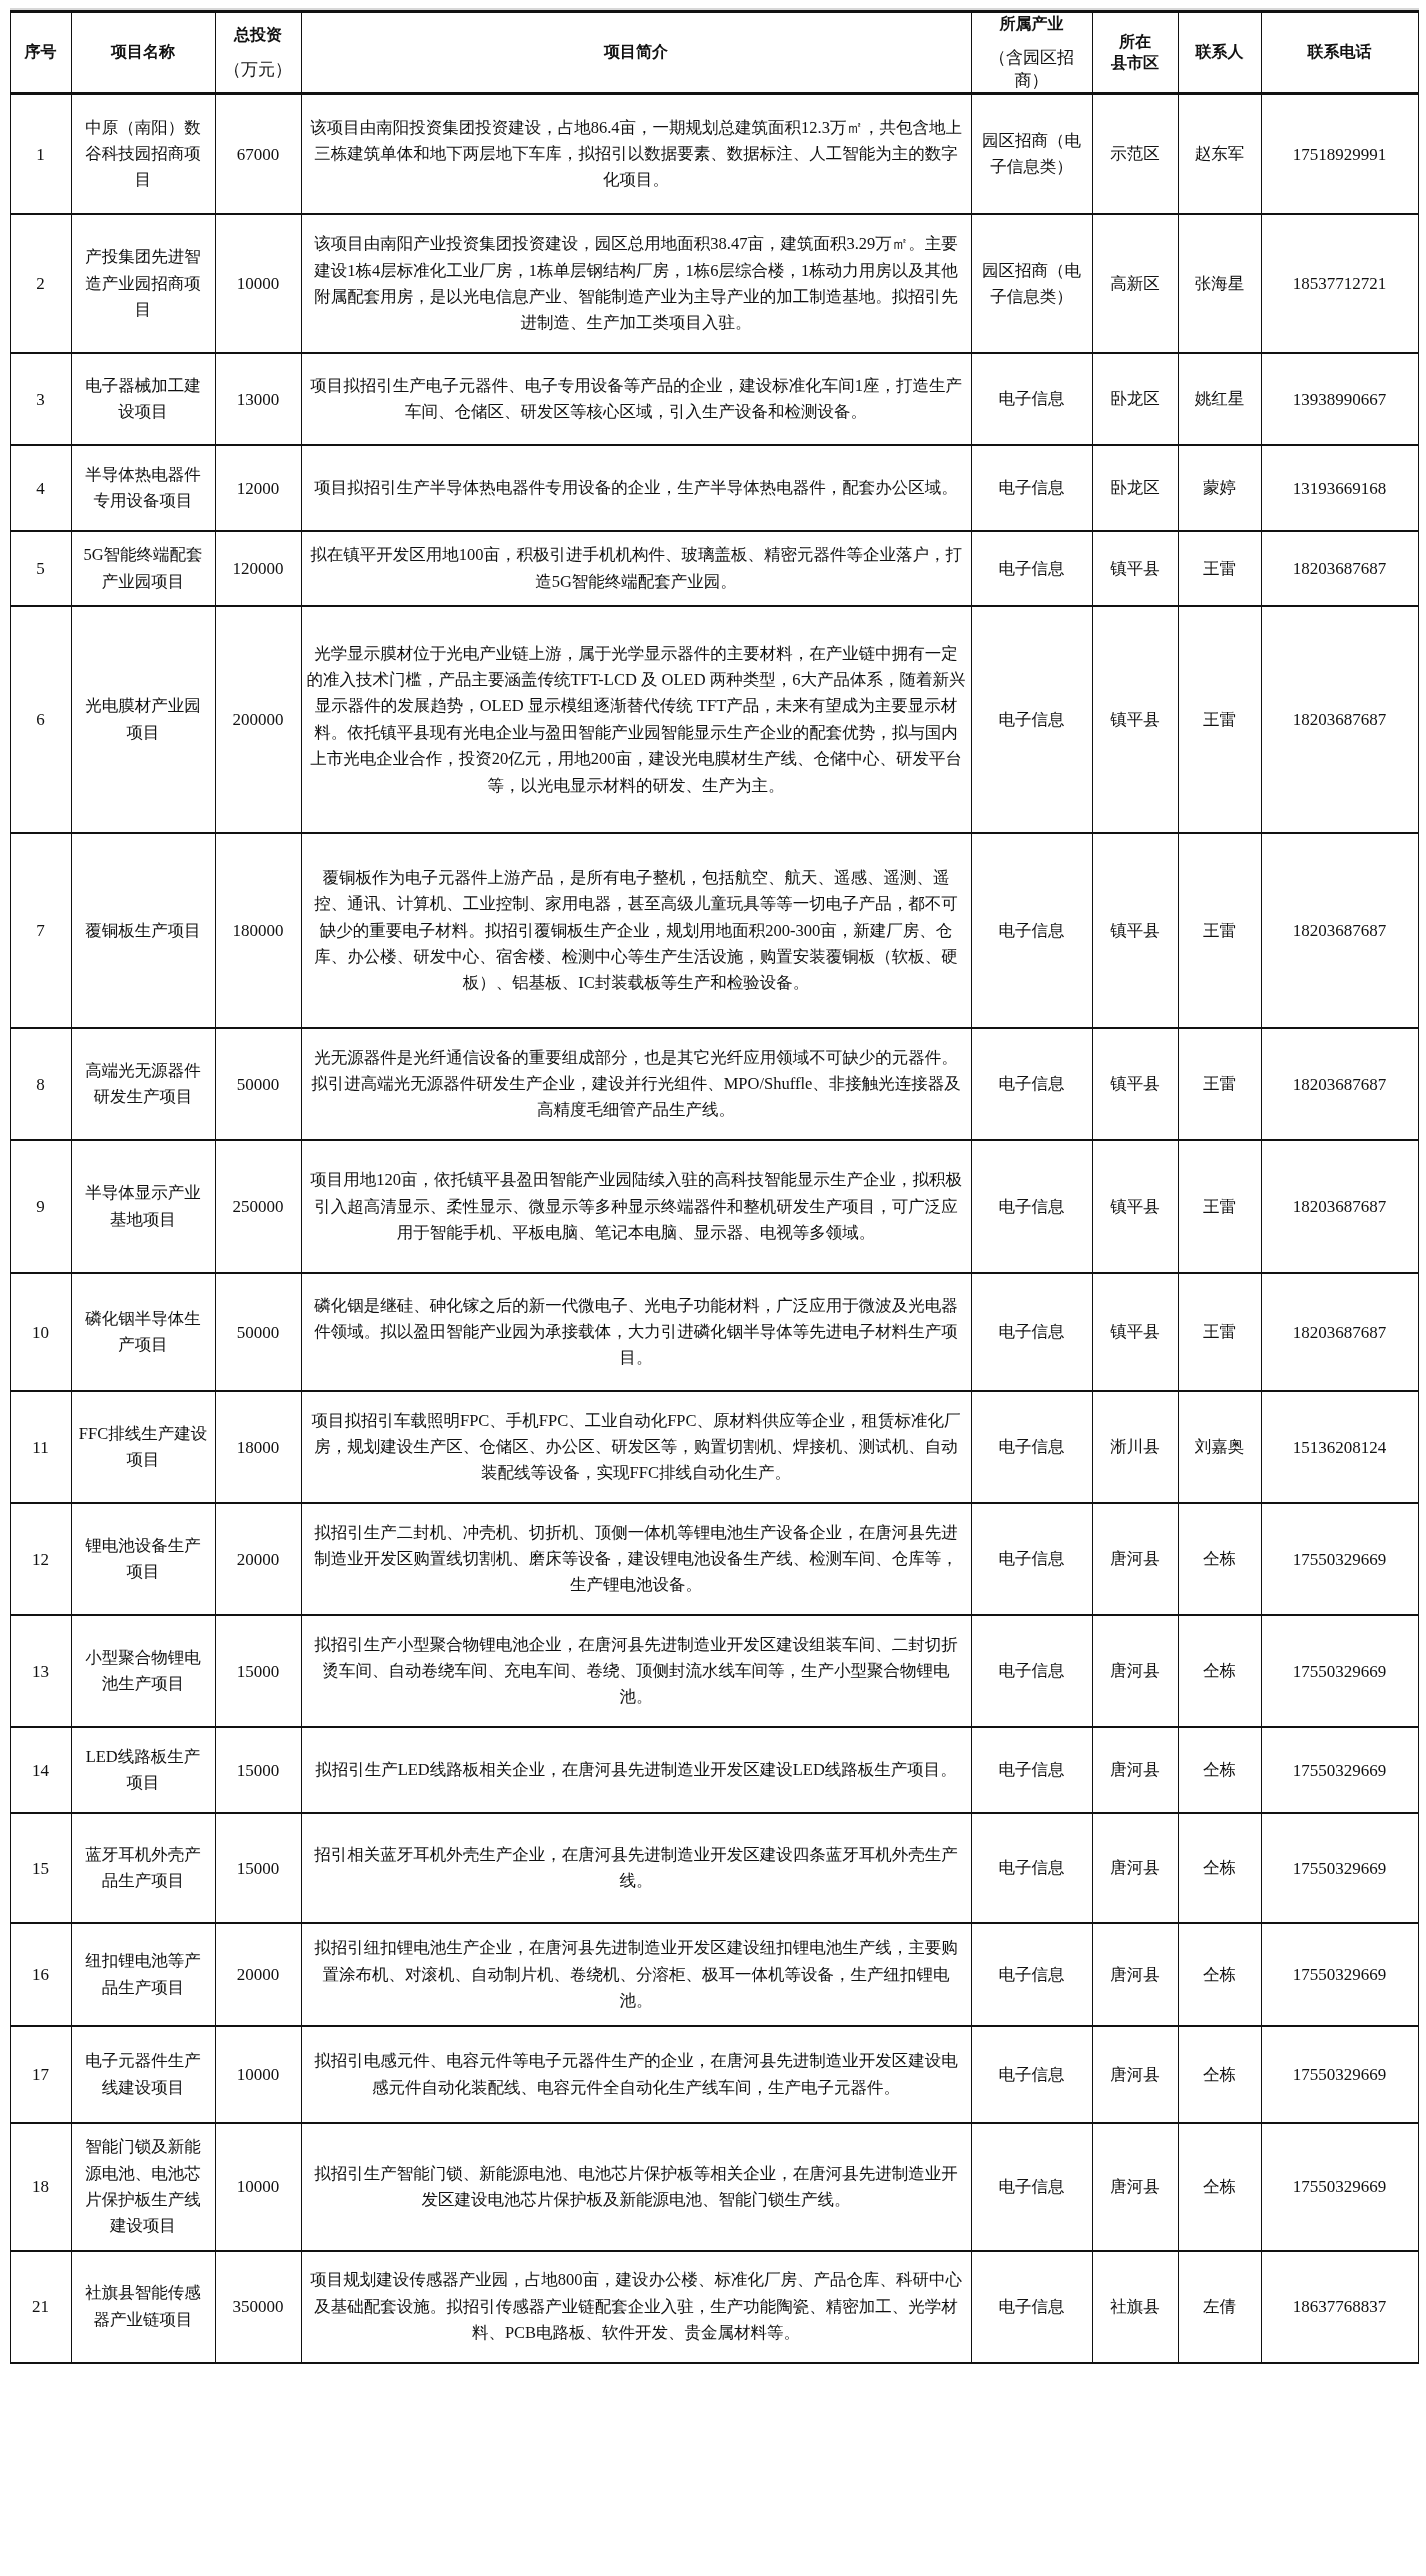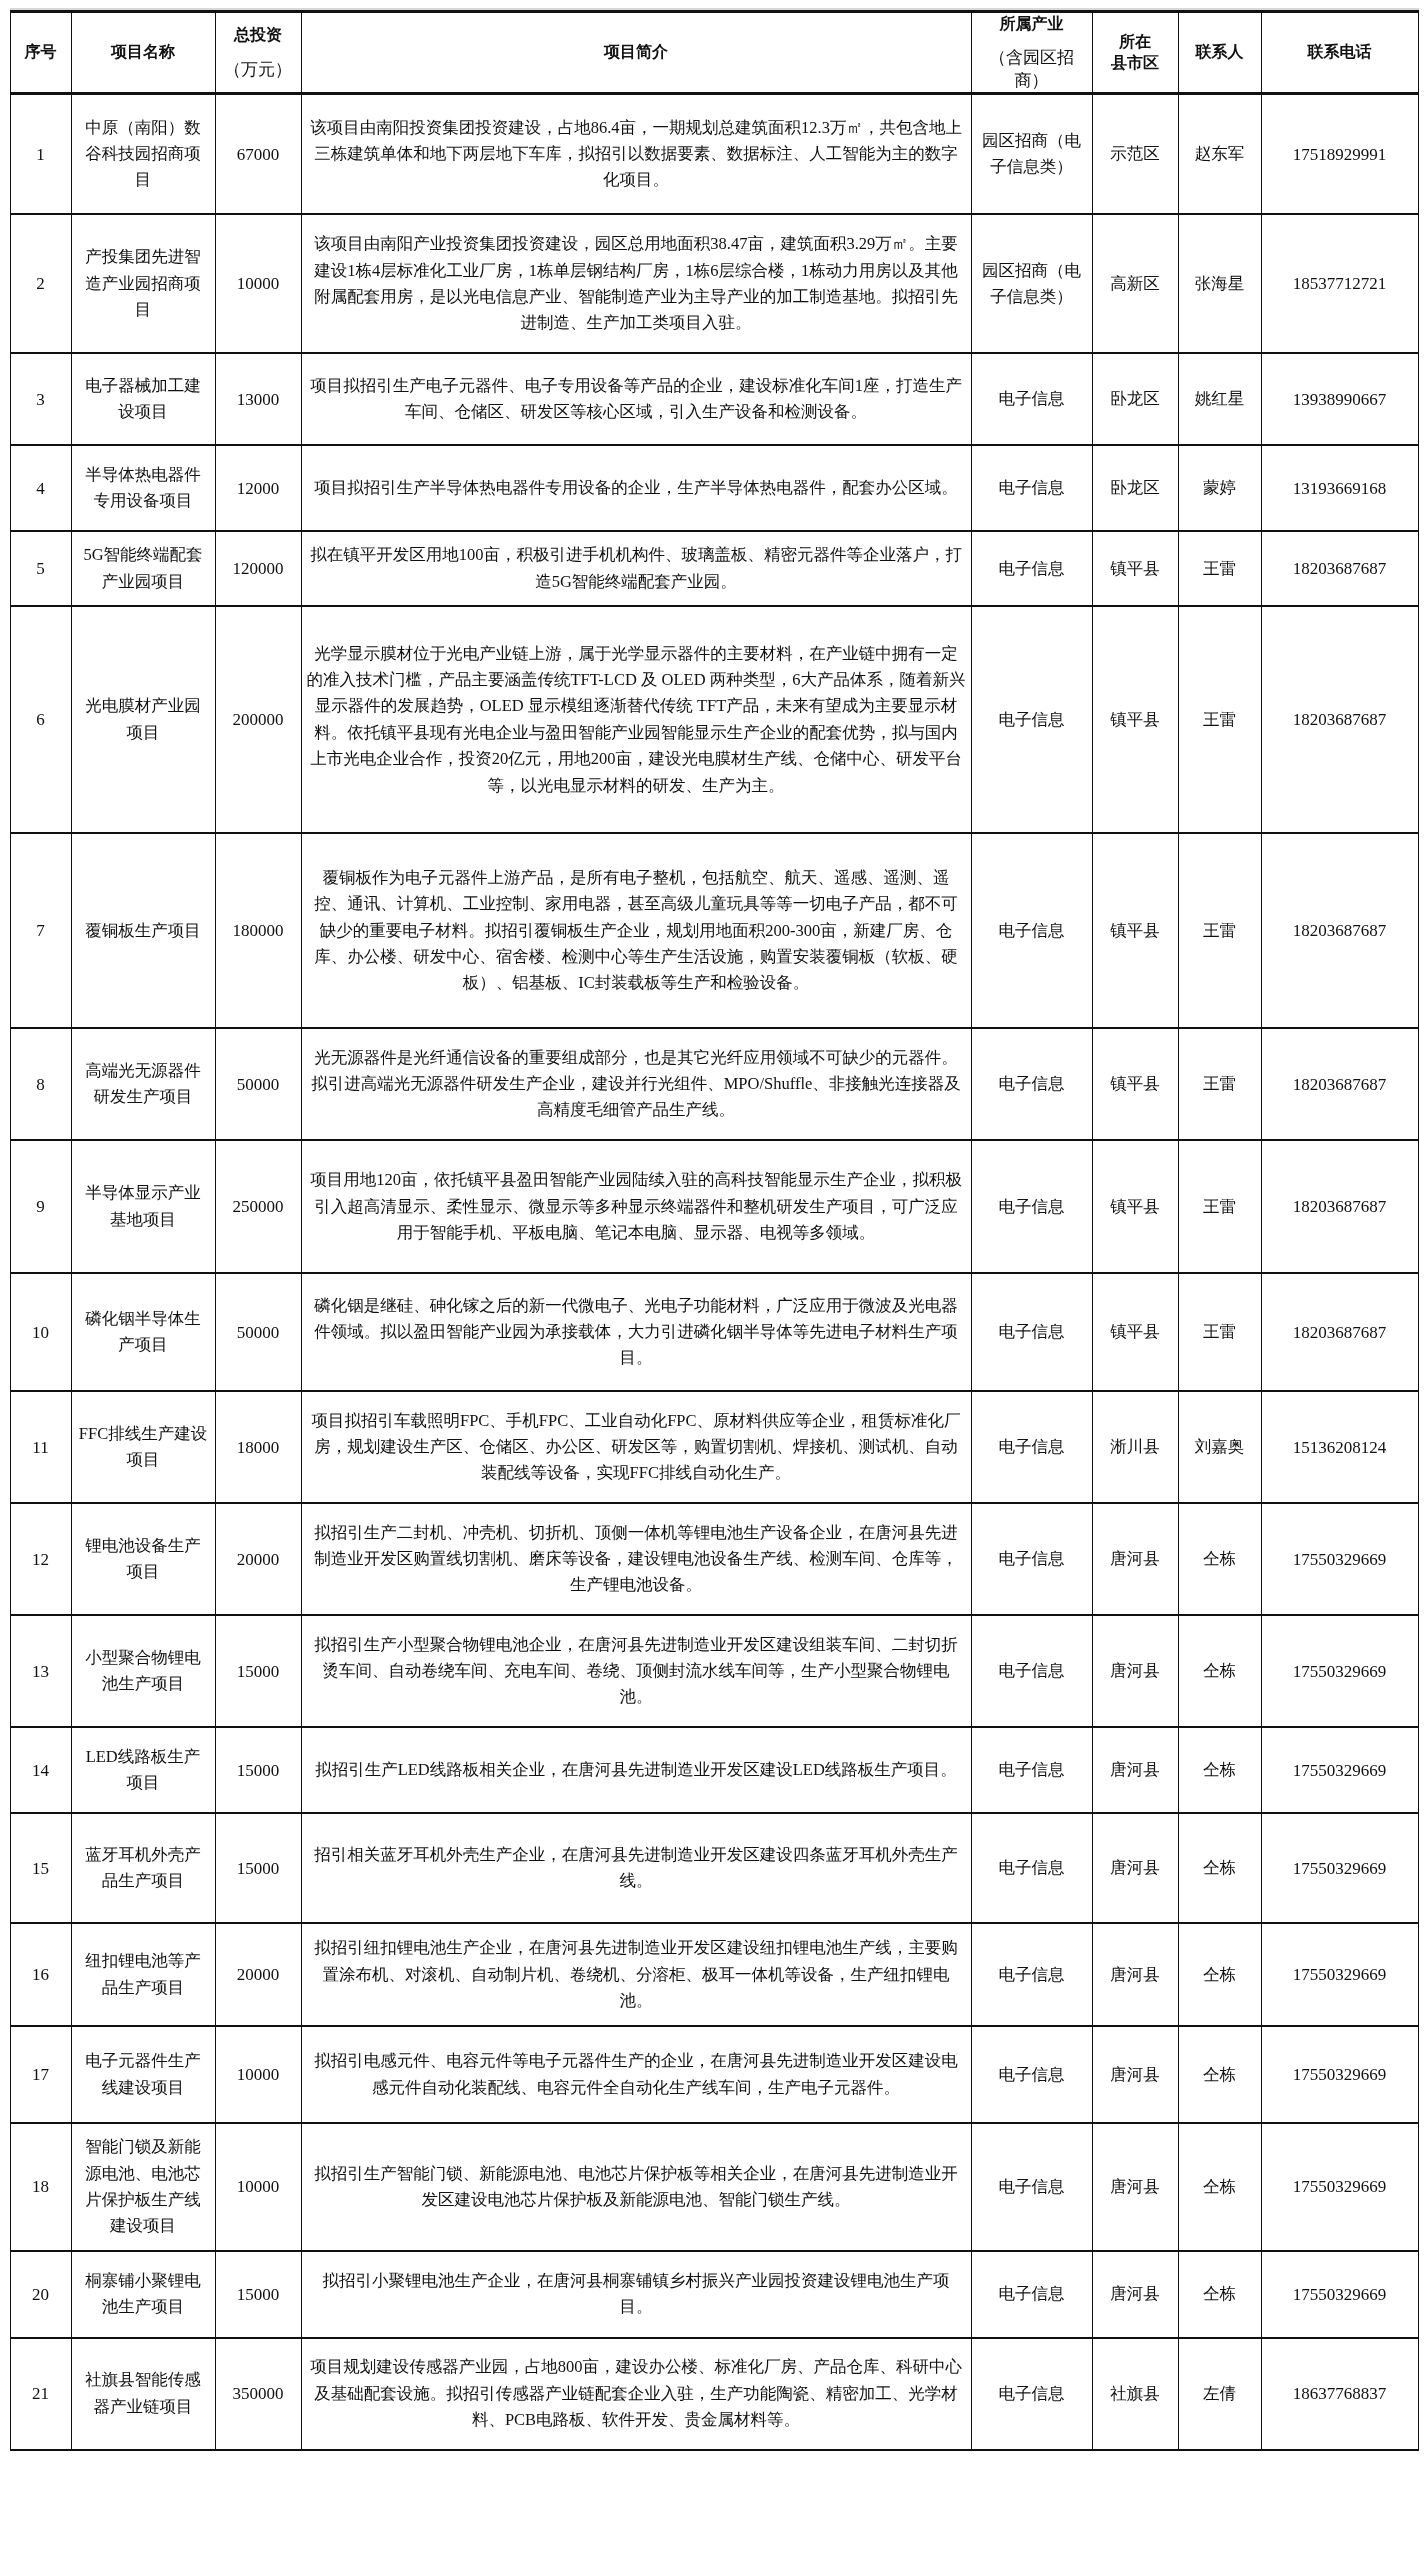--- a/index.html
+++ b/index.html
@@ -241,30 +241,20 @@
         <tr style="height: 127px;">
           <td class="seq">18</td>
           <td class="name">智能门锁及新能源电池、电池芯片保护板生产线建设项目</td>
           <td class="num">10000</td>
           <td class="desc">拟招引生产智能门锁、新能源电池、电池芯片保护板等相关企业，在唐河县先进制造业开发区建设电池芯片保护板及新能源电池、智能门锁生产线。</td>
           <td class="ind">电子信息</td>
           <td class="loc">唐河县</td>
           <td class="ctc">仝栋</td>
           <td class="phone">17550329669</td>
         </tr>
-        <tr style="height: 87px;">
-          <td class="seq">20</td>
-          <td class="name">桐寨铺小聚锂电池生产项目</td>
-          <td class="num">15000</td>
-          <td class="desc">拟招引小聚锂电池生产企业，在唐河县桐寨铺镇乡村振兴产业园投资建设锂电池生产项目。</td>
-          <td class="ind">电子信息</td>
-          <td class="loc">唐河县</td>
-          <td class="ctc">仝栋</td>
-          <td class="phone">17550329669</td>
-        </tr>
         <tr style="height: 112px;">
           <td class="seq">21</td>
           <td class="name">社旗县智能传感器产业链项目</td>
           <td class="num">350000</td>
           <td class="desc">项目规划建设传感器产业园，占地800亩，建设办公楼、标准化厂房、产品仓库、科研中心及基础配套设施。拟招引传感器产业链配套企业入驻，生产功能陶瓷、精密加工、光学材料、PCB电路板、软件开发、贵金属材料等。</td>
           <td class="ind">电子信息</td>
           <td class="loc">社旗县</td>
           <td class="ctc">左倩</td>
           <td class="phone">18637768837</td>
         </tr>

